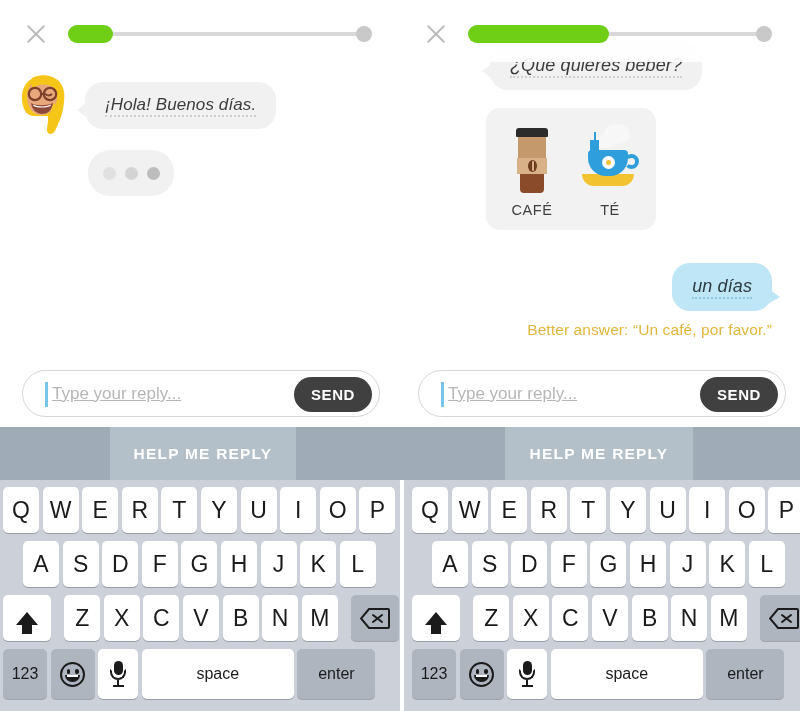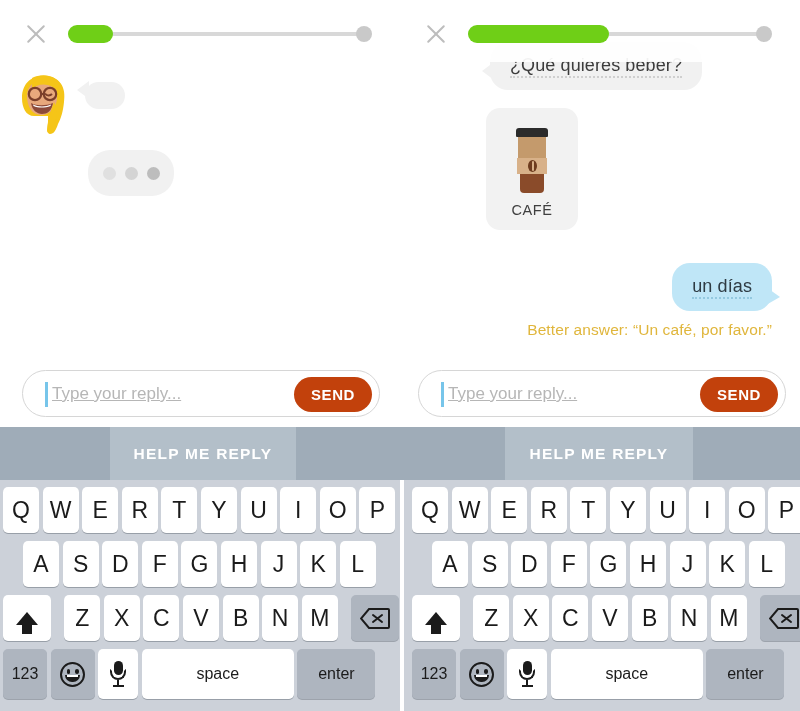--- a/index.html
+++ b/index.html
@@ -53,20 +53,21 @@
 
   .bubble {
     position: absolute;
     background: #f1f1f1;
     border-radius: 18px;
     padding: 13px 20px 14px;
     font-size: 17px;
     color: #3c3c3c;
     letter-spacing: .1px;
     white-space: nowrap;
+    font-style: italic;
   }
   .bubble .dashed-underline {
     border-bottom: 2px dotted #cfcfcf;
     padding-bottom: 1px;
   }
   .bubble .tail-left {
     position: absolute; left: -8px; bottom: 10px;
     width: 0; height: 0;
     border-top: 9px solid transparent;
     border-bottom: 9px solid transparent;
@@ -144,21 +145,21 @@
     border: 1.6px solid #d6d6d6; border-radius: 24px; background: #fff;
   }
   .caret {
     position: absolute; left: 22px; top: 11px; width: 2.5px; height: 25px; background: #77c5ea;
   }
   .reply-ph {
     position: absolute; left: 29px; top: 13px; font-size: 17px; color: #b6b6b6; text-decoration: underline;
   }
   .send-btn {
     position: absolute; top: 6px; height: 35px; padding: 0 17px;
-    background: #c2410c; border-radius: 18px; color: #fff;
+    background: #404040; border-radius: 18px; color: #fff;
     font-size: 15px; font-weight: bold; letter-spacing: .6px;
     display: flex; align-items: center; justify-content: center;
   }
 
   
   .help-bar {
     position: absolute; left: 0; top: 427px; width: 400px; height: 53px;
     background: #9facb8;
   }
   .help-btn {
@@ -225,21 +226,21 @@
     <path d="M18 6 C30 0 46 4 49 18 C50 24 49 28 47 30 C46 22 42 15 34 13 C28 11.5 22 13 18 17 Z" fill="#f5c518"></path>
     <path d="M17 31 C22 34 32 34 39 31 C38 39 33 42 28 42 C23 42 18 38 17 31 Z" fill="#8c4a3a"></path>
     <path d="M19 32.5 C24 35 32 35 37 32.5 L36.5 34 C31 36 24 36 19.5 34 Z" fill="#ffffff"></path>
     <circle cx="21" cy="22" r="6.2" fill="none" stroke="#7b3f2a" stroke-width="2.2"></circle>
     <circle cx="36" cy="22" r="6.2" fill="none" stroke="#7b3f2a" stroke-width="2.2"></circle>
     <path d="M27 22 L30 22" stroke="#7b3f2a" stroke-width="2.2"></path>
     <path d="M14.8 21 L15.5 20" stroke="#7b3f2a" stroke-width="2.2"></path>
     <path d="M31 21.5 C33 24 36 24 38 22" stroke="#7b3f2a" stroke-width="2" fill="none"></path>
     <path d="M40 30 C44 36 44 48 38 58 C36 62 33 62 33 58 C34 50 36 40 40 30 Z" fill="#f5c518"></path>
   </svg></div>
-        <div class="bubble" style="left:85px;top:82px;"><div class="tail-left"></div></div>
+        <div class="bubble" style="left:85px;top:82px;"><div class="tail-left"></div><span class="dashed-underline">¡Hola! Buenos días.</span></div>
         <div class="typing" style="left:88px;top:150px;">
           <i class="d1"></i>
           <i class="d2"></i>
           <i class="d3"></i>
         </div>
       </div>
       <div class="header">
         <div class="close-icon"></div>
         <div class="progress-wrap">
           <div class="progress-track"></div>
@@ -332,20 +333,33 @@
           <div class="drink">
             <div class="art">
               <div class="cup-lid"></div>
               <div class="cup-top"></div>
               <div class="cup-band"></div>
               <div class="cup-bot"></div>
               <div class="cup-bean"></div>
             </div>
             <div class="lbl">CAFÉ</div>
           </div>
+          <div class="drink">
+            <div class="art">
+              <div class="tea-steam"></div>
+              <div class="tea-steam2"></div>
+              <div class="tea-str"></div>
+              <div class="tea-bag"></div>
+              <div class="tea-saucer"></div>
+              <div class="tea-body"></div>
+              <div class="tea-handle"></div>
+              <div class="tea-flower"></div>
+            </div>
+            <div class="lbl">TÉ</div>
+          </div>
         </div>
         <div class="bubble blue" style="right:28px;top:263px;font-size:18px;"><div class="tail-right"></div><span class="dashed-underline">un días</span></div>
         <div class="hint" style="right:28px;top:321px;">Better answer: “Un café, por favor.”</div>
       </div>
       <div class="header veil">
         <div class="close-icon"></div>
         <div class="progress-wrap">
           <div class="progress-track"></div>
           <div class="progress-fill" style="width:141px;"></div>
           <div class="progress-knob"></div>

